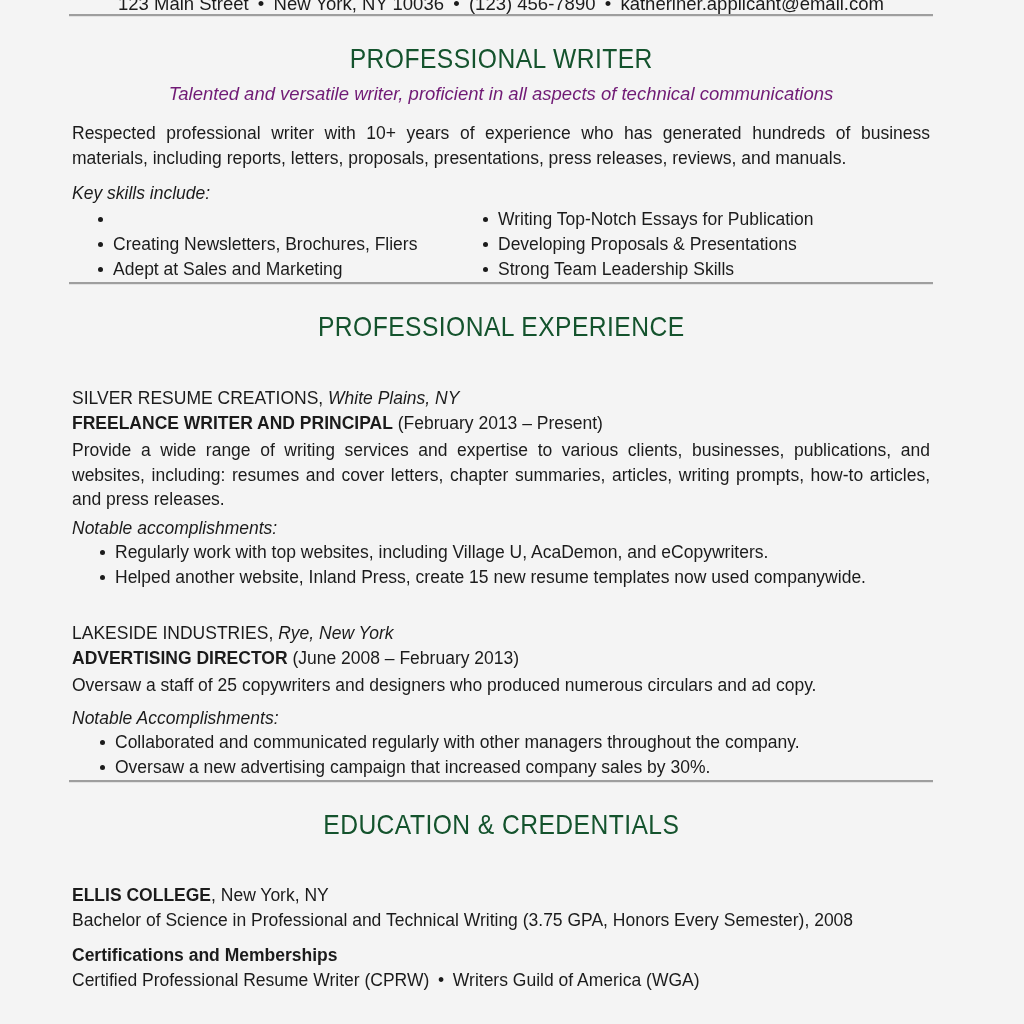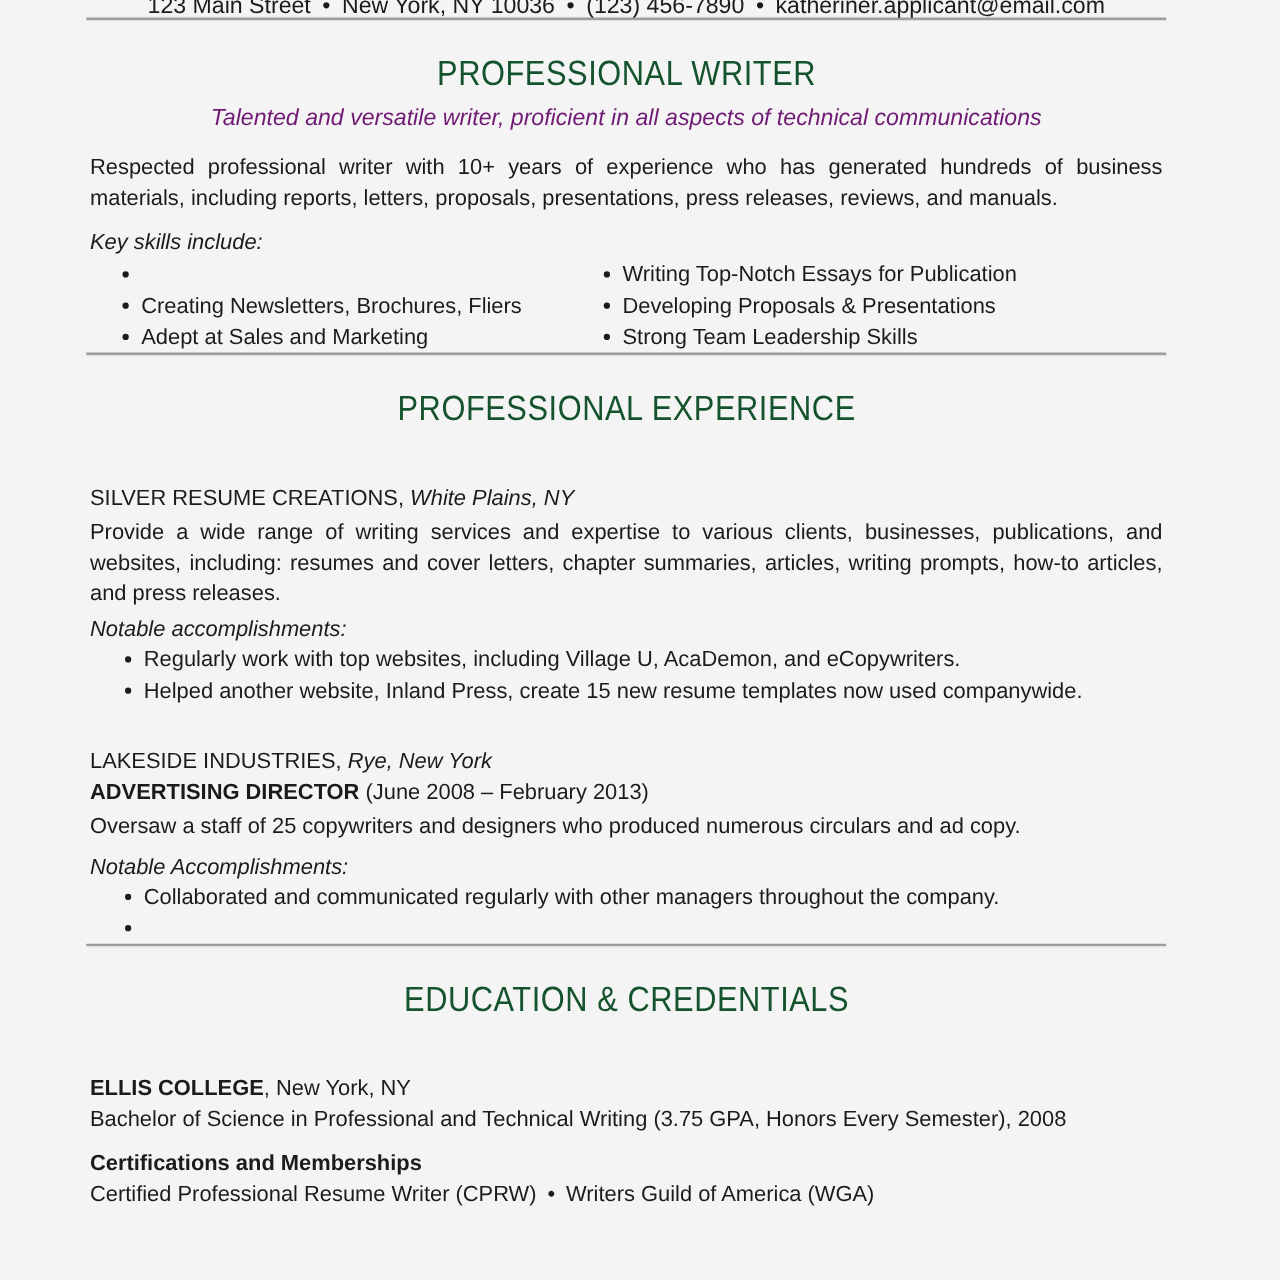--- a/index.html
+++ b/index.html
@@ -158,20 +158,24 @@
 
   <div class="sec-heading h-exp">
     <span>PROFESSIONAL EXPERIENCE</span>
   </div>
 
   <div class="job-1">
     <div class="job-header">
       <span class="company">SILVER RESUME CREATIONS,</span>
       <span class="location">White Plains, NY</span>
     </div>
+    <div class="job-header">
+      <span class="role">FREELANCE WRITER AND PRINCIPAL</span>
+      <span class="dates">(February 2013 – Present)</span>
+    </div>
     <div class="para job-desc">Provide a wide range of writing services and expertise to various clients, businesses, publications, and websites, including: resumes and cover letters, chapter summaries, articles, writing prompts, how-to articles, and press releases.</div>
     <div class="italic-label notable-1">Notable accomplishments:</div>
     <div class="acc-list">
       <div class="bullet-item">
         <span class="dot"></span>
         <span>Regularly work with top websites, including Village U, AcaDemon, and eCopywriters.</span>
       </div>
       <div class="bullet-item">
         <span class="dot"></span>
         <span>Helped another website, Inland Press, create 15 new resume templates now used companywide.</span>
@@ -190,20 +194,21 @@
     </div>
     <div class="para job-desc">Oversaw a staff of 25 copywriters and designers who produced numerous circulars and ad copy.</div>
     <div class="italic-label notable-2">Notable Accomplishments:</div>
     <div class="acc-list">
       <div class="bullet-item">
         <span class="dot"></span>
         <span>Collaborated and communicated regularly with other managers throughout the company.</span>
       </div>
       <div class="bullet-item">
         <span class="dot"></span>
+        <span>Oversaw a new advertising campaign that increased company sales by 30%.</span>
       </div>
     </div>
   </div>
 
   <hr class="rule rule-3">
 
   <div class="sec-heading h-edu">
     <span>EDUCATION &amp; CREDENTIALS</span>
   </div>
 

